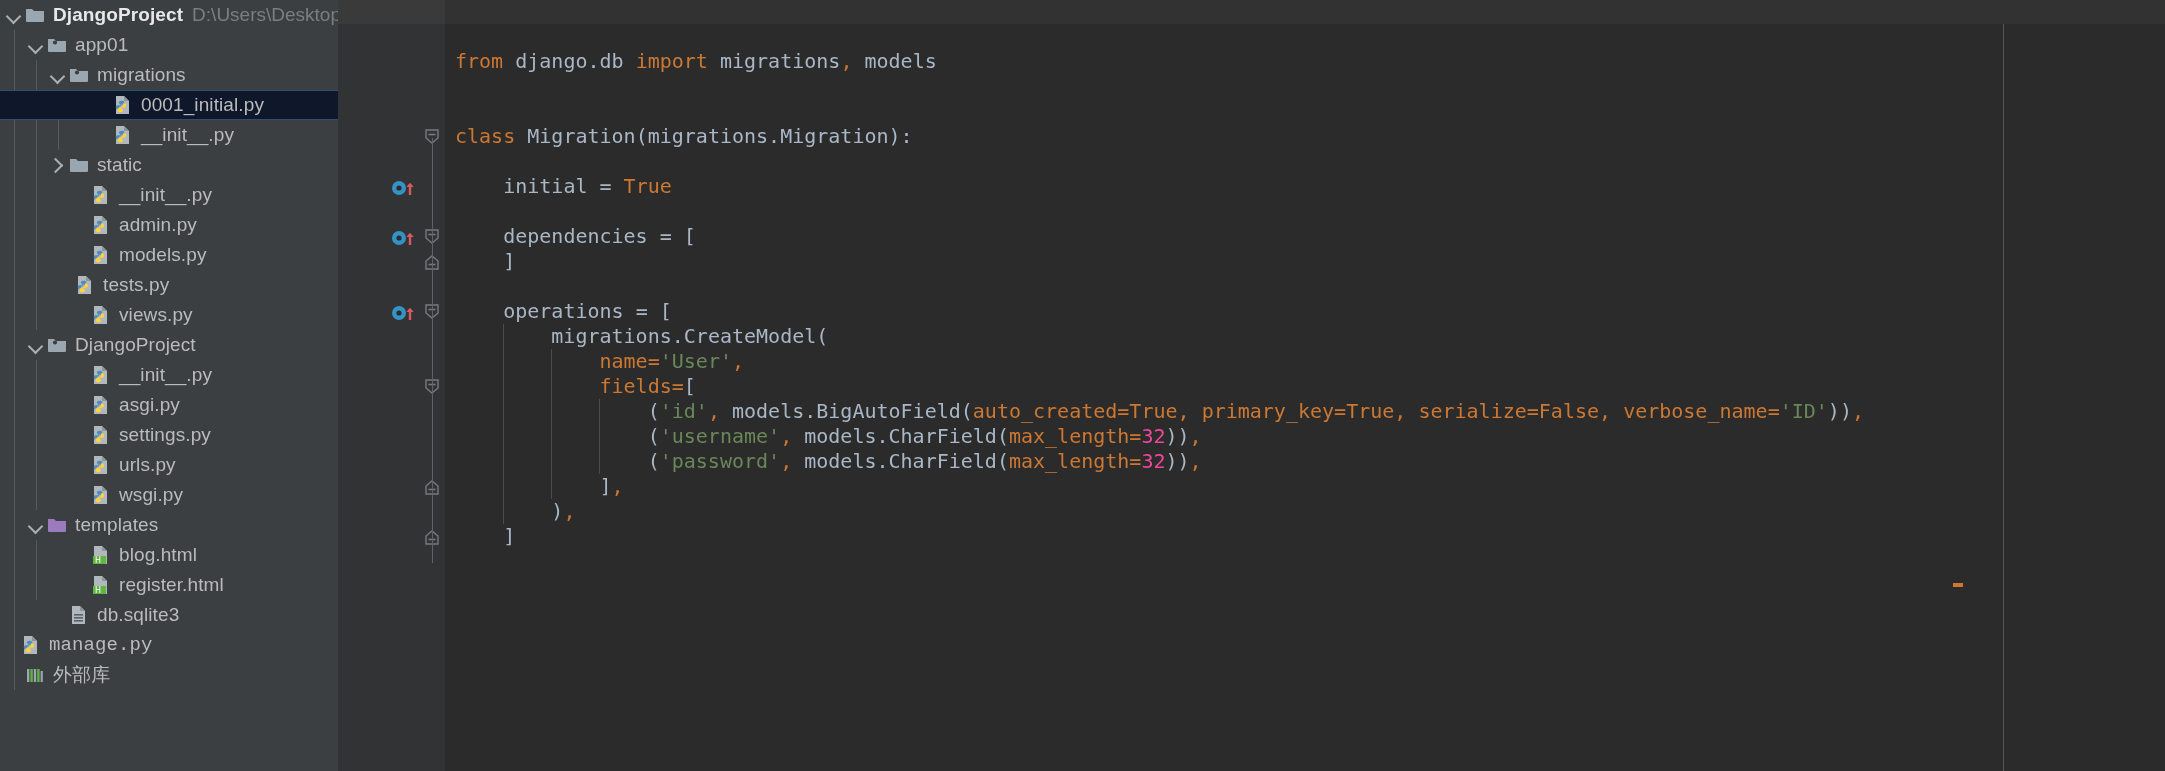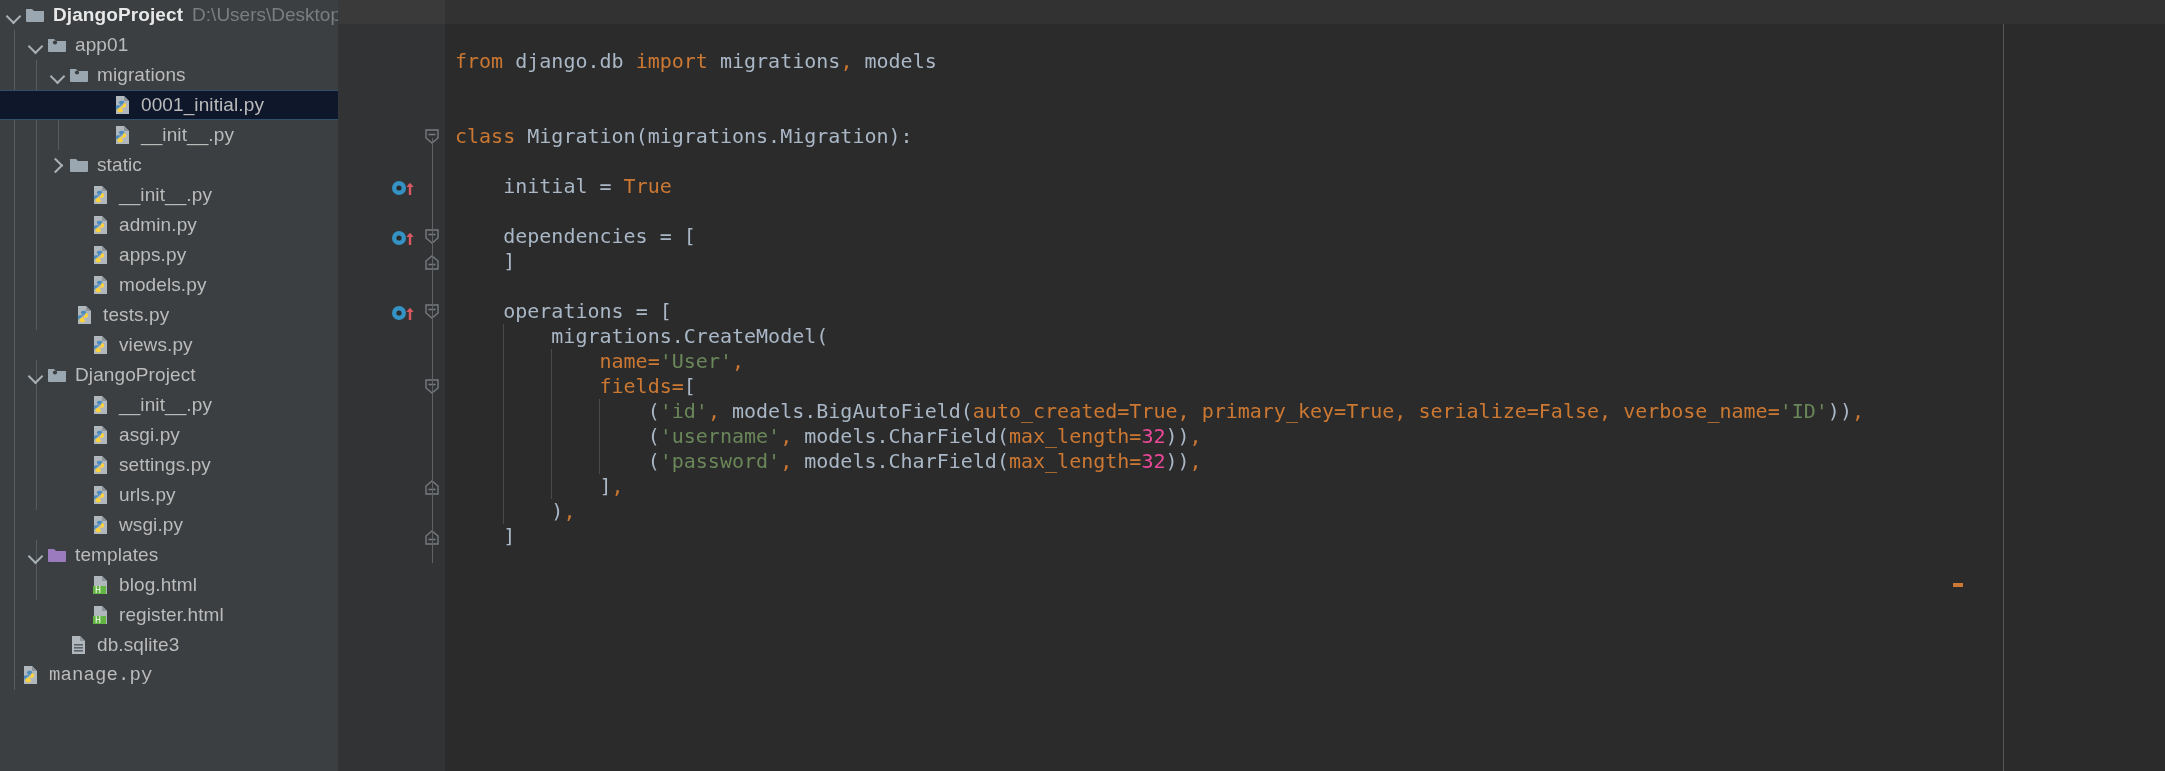--- a/index.html
+++ b/index.html
@@ -229,30 +229,20 @@
         </div>
         <div class="tree-row" style="padding-left: 70px;">
           <span class="arrow"></span>
           <span class="ico ico-python-file-icon"><svg width="22" height="22" viewBox="0 0 22 22">
       <path d="M4 2 h8 l5 5 v13 h-13 z" fill="#b0b7bd"></path>
       <path d="M12 2 l5 5 h-5 z" fill="#8d949a"></path>
       <path d="M8.5 10.5 c0-1.4 1.2-2.2 3-2.2 c1.8 0 3 .6 3 2.2 v2.1 h-3.2 v.7 h-4 c-1.3 0-2.1 .9-2.1 2.4 c0 1.5 .7 2.4 2.1 2.4 h1.1 v-1.7 c0-1.2 .9-2.1 2.2-2.1 h.9 z" fill="#4b8bbe" transform="translate(-1,-1) scale(0.92)"></path>
       <path d="M18 15.5 c0 1.4-1.2 2.2-3 2.2 c-1.8 0-3-.6-3-2.2 v-2.1 h3.2 v-.7 h4 c1.3 0 2.1-.9 2.1-2.4 c0-1.5-.7-2.4-2.1-2.4 h-1.1 v1.7 c0 1.2-.9 2.1-2.2 2.1 h-.9 z" fill="#ffd43b" transform="translate(-5.5,2) scale(0.92)"></path>
             </svg></span>
           <span class="label">admin.py</span>
-        </div>
-        <div class="tree-row" style="padding-left: 70px;">
-          <span class="arrow"></span>
-          <span class="ico ico-python-file-icon"><svg width="22" height="22" viewBox="0 0 22 22">
-      <path d="M4 2 h8 l5 5 v13 h-13 z" fill="#b0b7bd"></path>
-      <path d="M12 2 l5 5 h-5 z" fill="#8d949a"></path>
-      <path d="M8.5 10.5 c0-1.4 1.2-2.2 3-2.2 c1.8 0 3 .6 3 2.2 v2.1 h-3.2 v.7 h-4 c-1.3 0-2.1 .9-2.1 2.4 c0 1.5 .7 2.4 2.1 2.4 h1.1 v-1.7 c0-1.2 .9-2.1 2.2-2.1 h.9 z" fill="#4b8bbe" transform="translate(-1,-1) scale(0.92)"></path>
-      <path d="M18 15.5 c0 1.4-1.2 2.2-3 2.2 c-1.8 0-3-.6-3-2.2 v-2.1 h3.2 v-.7 h4 c1.3 0 2.1-.9 2.1-2.4 c0-1.5-.7-2.4-2.1-2.4 h-1.1 v1.7 c0 1.2-.9 2.1-2.2 2.1 h-.9 z" fill="#ffd43b" transform="translate(-5.5,2) scale(0.92)"></path>
-            </svg></span>
-          <span class="label">apps.py</span>
         </div>
         <div class="tree-row" style="padding-left: 70px;">
           <span class="arrow"></span>
           <span class="ico ico-python-file-icon"><svg width="22" height="22" viewBox="0 0 22 22">
       <path d="M4 2 h8 l5 5 v13 h-13 z" fill="#b0b7bd"></path>
       <path d="M12 2 l5 5 h-5 z" fill="#8d949a"></path>
       <path d="M8.5 10.5 c0-1.4 1.2-2.2 3-2.2 c1.8 0 3 .6 3 2.2 v2.1 h-3.2 v.7 h-4 c-1.3 0-2.1 .9-2.1 2.4 c0 1.5 .7 2.4 2.1 2.4 h1.1 v-1.7 c0-1.2 .9-2.1 2.2-2.1 h.9 z" fill="#4b8bbe" transform="translate(-1,-1) scale(0.92)"></path>
       <path d="M18 15.5 c0 1.4-1.2 2.2-3 2.2 c-1.8 0-3-.6-3-2.2 v-2.1 h3.2 v-.7 h4 c1.3 0 2.1-.9 2.1-2.4 c0-1.5-.7-2.4-2.1-2.4 h-1.1 v1.7 c0 1.2-.9 2.1-2.2 2.1 h-.9 z" fill="#ffd43b" transform="translate(-5.5,2) scale(0.92)"></path>
             </svg></span>
           <span class="label">models.py</span>

